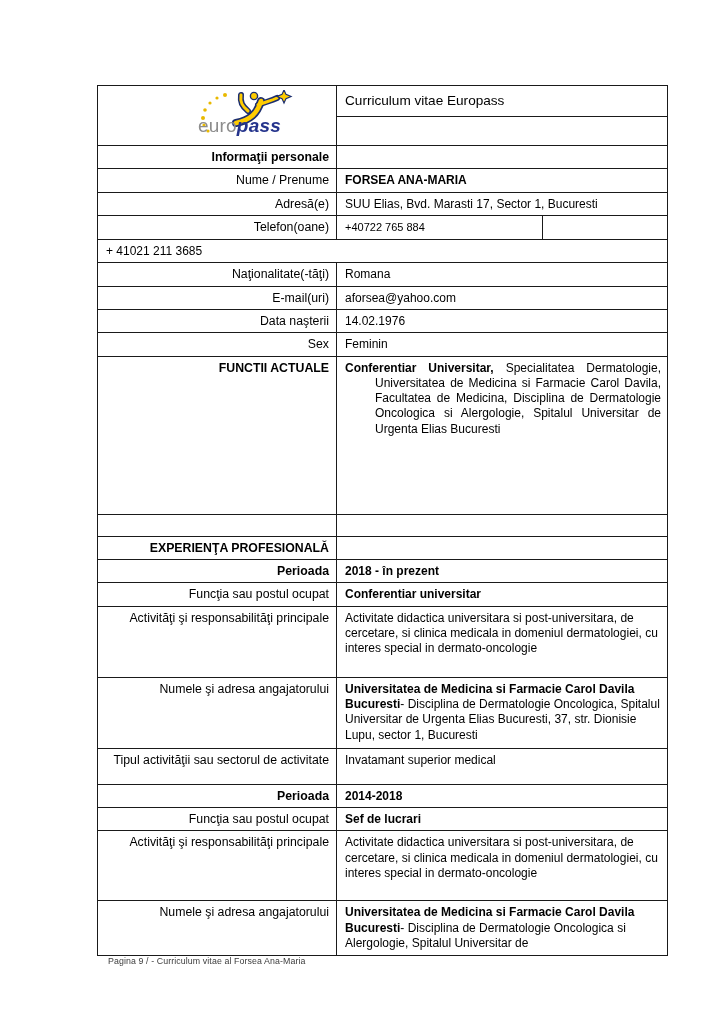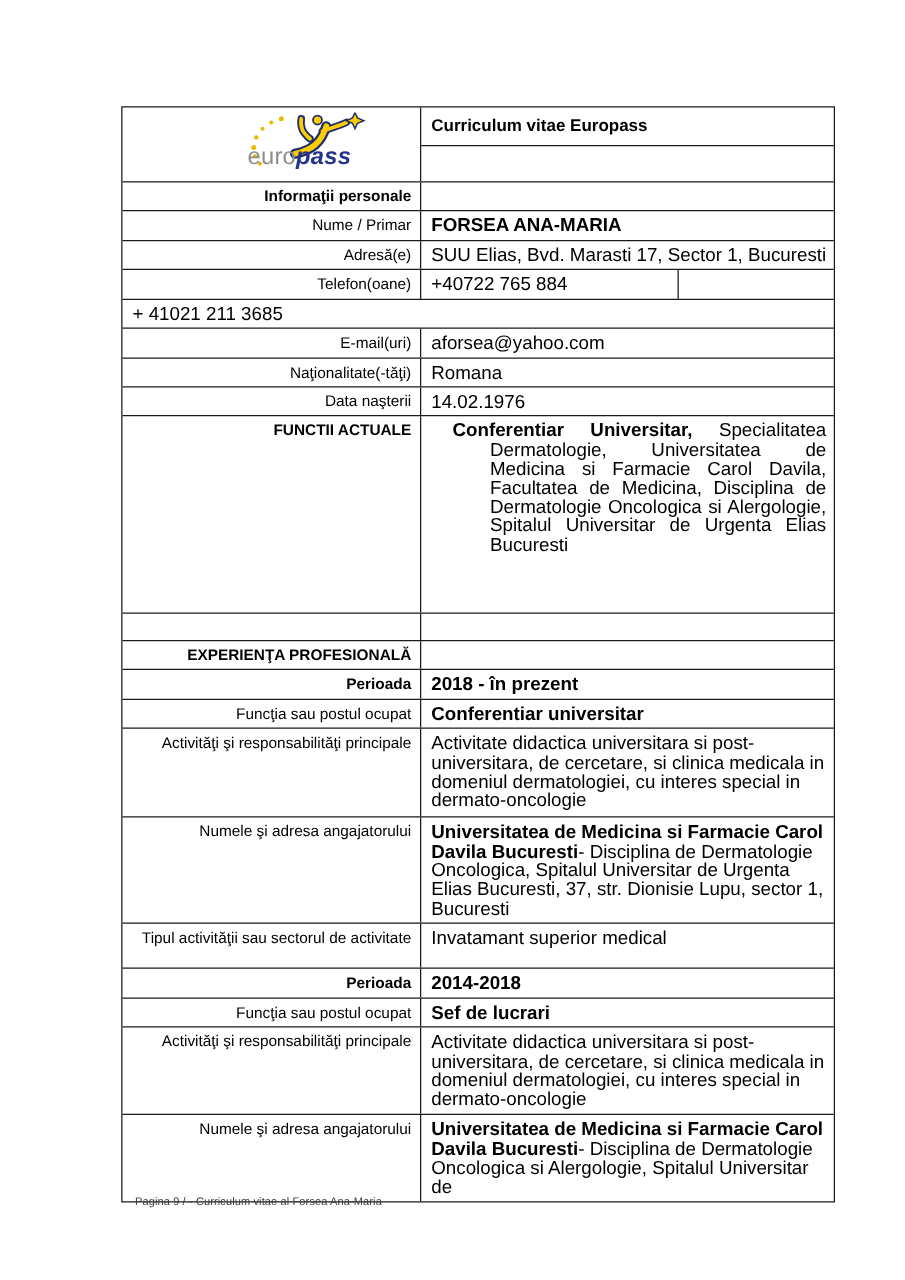--- a/index.html
+++ b/index.html
@@ -10,56 +10,56 @@
   .row { display: flex; border-bottom: 1px solid #1a1a1a; }
   .row.last { border-bottom: none; }
 
   .cell-l {
     width: 239px; flex: 0 0 239px; border-right: 1px solid #1a1a1a;
     text-align: right; padding: 4px 7px 3px 4px;
     font-size: 12.3px; line-height: 15px;
   }
   .cell-r {
     flex: 1; padding: 4px 6px 3px 8px;
-    font-size: 15px; line-height: 15.4px; text-align: left;
+    font-size: 12px; line-height: 15.4px; text-align: left;
   }
   .bold { font-weight: bold; }
 
   
   .rh-header { min-height: 60px; }
   .rh-21 { min-height: 21px; justify-content: center; }
   .rh-22 { min-height: 22px; }
   .rh-23 { min-height: 23px; }
   .rh-24 { min-height: 24px; }
   .rh-36 { min-height: 36px; }
   .rh-46 { min-height: 46px; }
   .rh-70 { min-height: 70px; }
   .rh-71 { min-height: 71px; }
   .rh-158 { min-height: 158px; }
 
   
   .logo-cell { display: flex; align-items: center; justify-content: flex-start; padding: 2px 0 2px 86px; text-align: right; }
   .header-right { flex: 1; display: flex; flex-direction: column; padding: 0; }
-  .title-cell { border-bottom: 1px solid #1a1a1a; min-height: 31px; font-weight: bold; font-size: 13.6px; padding: 7px 6px 3px 8px; }
+  .title-cell { border-bottom: 1px solid #1a1a1a; min-height: 31px; font-weight: normal; font-size: 13.6px; padding: 7px 6px 3px 8px; }
   .title-empty { flex: 1; min-height: 27px; }
 
   
   .logo { position: relative; width: 126px; height: 52px; }
   .logo svg { position: absolute; left: 0; top: 0; }
   .logo-text { position: absolute; left: 14px; top: 28px; font-size: 19px; letter-spacing: 0.2px; }
   .logo-euro { color: #8d8d8d; }
   .logo-pass { color: #24338c; font-weight: bold; font-style: italic; }
 
   
   .phone-right { flex: 1; display: flex; padding: 0; }
-  .phone-val { width: 206px; flex: 0 0 206px; border-right: 1px solid #1a1a1a; padding: 4px 12px 3px 8px; font-size: 15px; line-height: 15.4px; }
+  .phone-val { width: 206px; flex: 0 0 206px; border-right: 1px solid #1a1a1a; padding: 4px 12px 3px 8px; font-size: 11px; line-height: 15.4px; }
   .phone-extra { flex: 1; }
 
   
-  .functii-cell p { text-align: justify; padding-left: 30px; text-indent: -30px; line-height: 15.2px; margin-left: 17px; }
+  .functii-cell p { text-align: justify; padding-left: 30px; text-indent: -30px; line-height: 15.2px; }
 
   .footer {
     position: absolute; left: 108px; top: 956px;
     font-size: 8.8px; color: #3c3c3c; letter-spacing: 0.1px;
   }
 </style>
 </head>
 <body>
 
 <div class="page">
@@ -103,56 +103,60 @@
         <div class="title-empty"></div>
       </div>
     </div>
 
     <div class="row rh-21">
       <div class="cell-l bold">Informaţii personale</div>
       <div class="cell-r"></div>
     </div>
 
     <div class="row rh-24">
-      <div class="cell-l">Nume / Primar</div>
+      <div class="cell-l">Nume / Prenume</div>
       <div class="cell-r bold">FORSEA ANA-MARIA</div>
     </div>
 
     <div class="row rh-23">
       <div class="cell-l">Adresă(e)</div>
       <div class="cell-r">SUU Elias, Bvd. Marasti 17, Sector 1, Bucuresti</div>
     </div>
 
     <div class="row rh-23">
       <div class="cell-l">Telefon(oane)</div>
       <div class="phone-right">
         <div class="phone-val">+40722 765 884</div>
         <div class="phone-extra"></div>
       </div>
     </div>
 
     <div class="row rh-22">
       <div class="cell-r">+ 41021 211 3685</div>
     </div>
 
+    <div class="row rh-22">
+      <div class="cell-l">Naţionalitate(-tăţi)</div>
+      <div class="cell-r">Romana</div>
+    </div>
+
     <div class="row rh-23">
       <div class="cell-l">E-mail(uri)</div>
       <div class="cell-r">aforsea@yahoo.com</div>
     </div>
 
     <div class="row rh-22">
-      <div class="cell-l">Naţionalitate(-tăţi)</div>
-      <div class="cell-r">Romana</div>
-    </div>
-
-    <div class="row rh-22">
       <div class="cell-l">Data naşterii</div>
       <div class="cell-r">14.02.1976</div>
     </div>
 
+    <div class="row rh-22">
+      <div class="cell-l">Sex</div>
+      <div class="cell-r">Feminin</div>
+    </div>
 
     <div class="row rh-158">
       <div class="cell-l bold">FUNCTII ACTUALE</div>
       <div class="cell-r functii-cell">
         <p><span class="bold">Conferentiar Universitar,</span><span> Specialitatea Dermatologie, Universitatea de Medicina si Farmacie Carol Davila, Facultatea de Medicina, Disciplina de Dermatologie Oncologica si Alergologie, Spitalul Universitar de Urgenta Elias Bucuresti</span></p>
       </div>
     </div>
 
     <div class="row rh-22">
       <div class="cell-l"></div>

